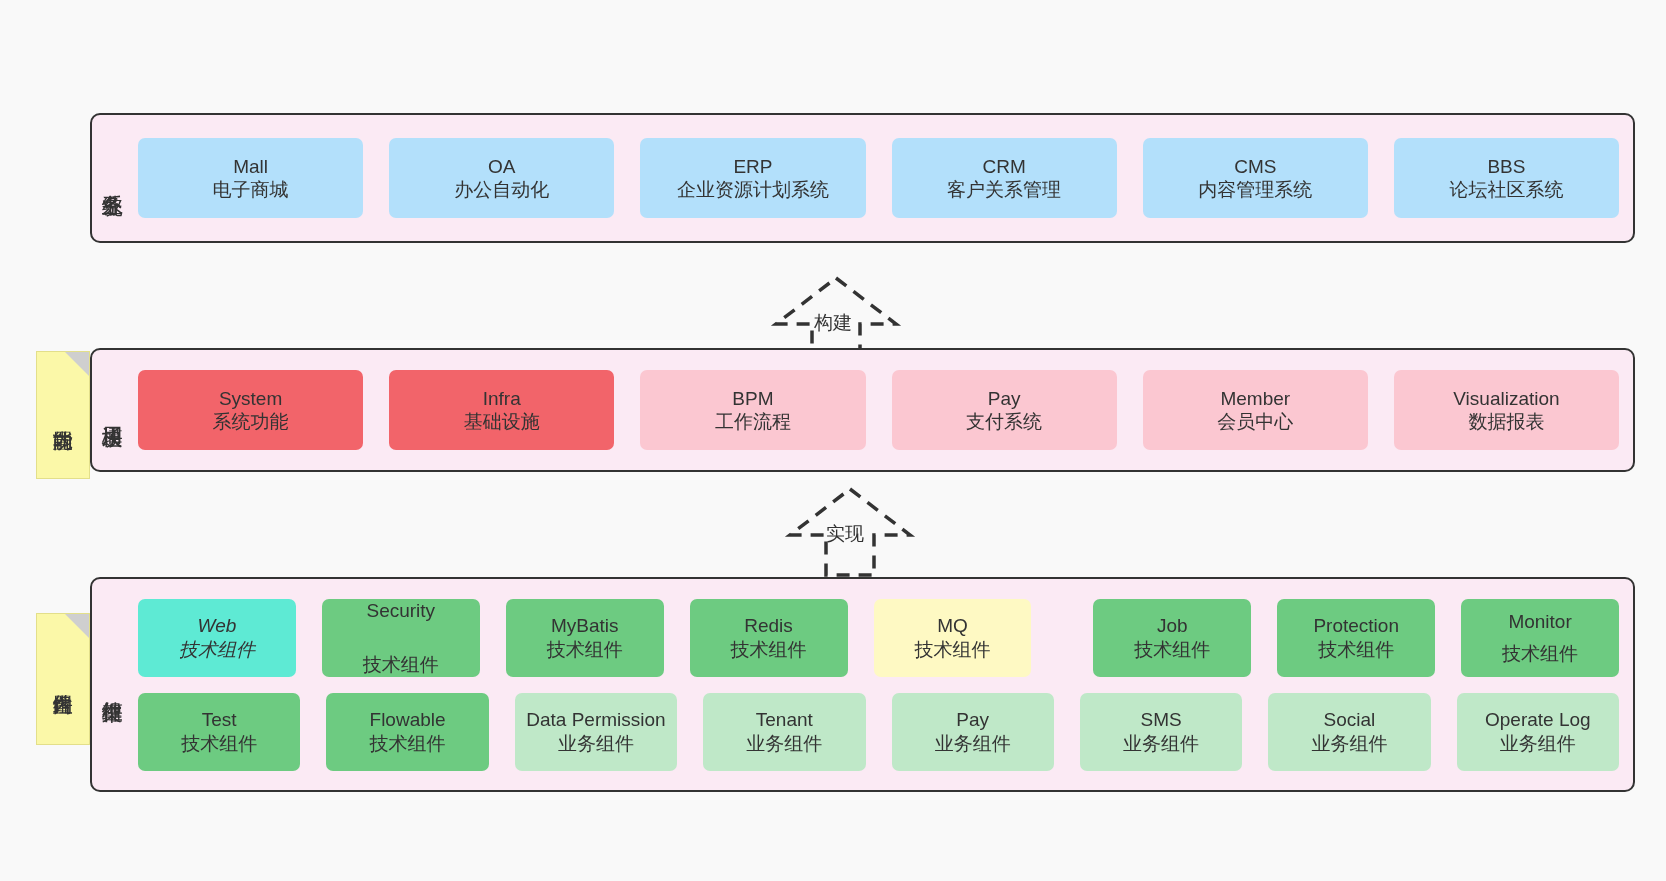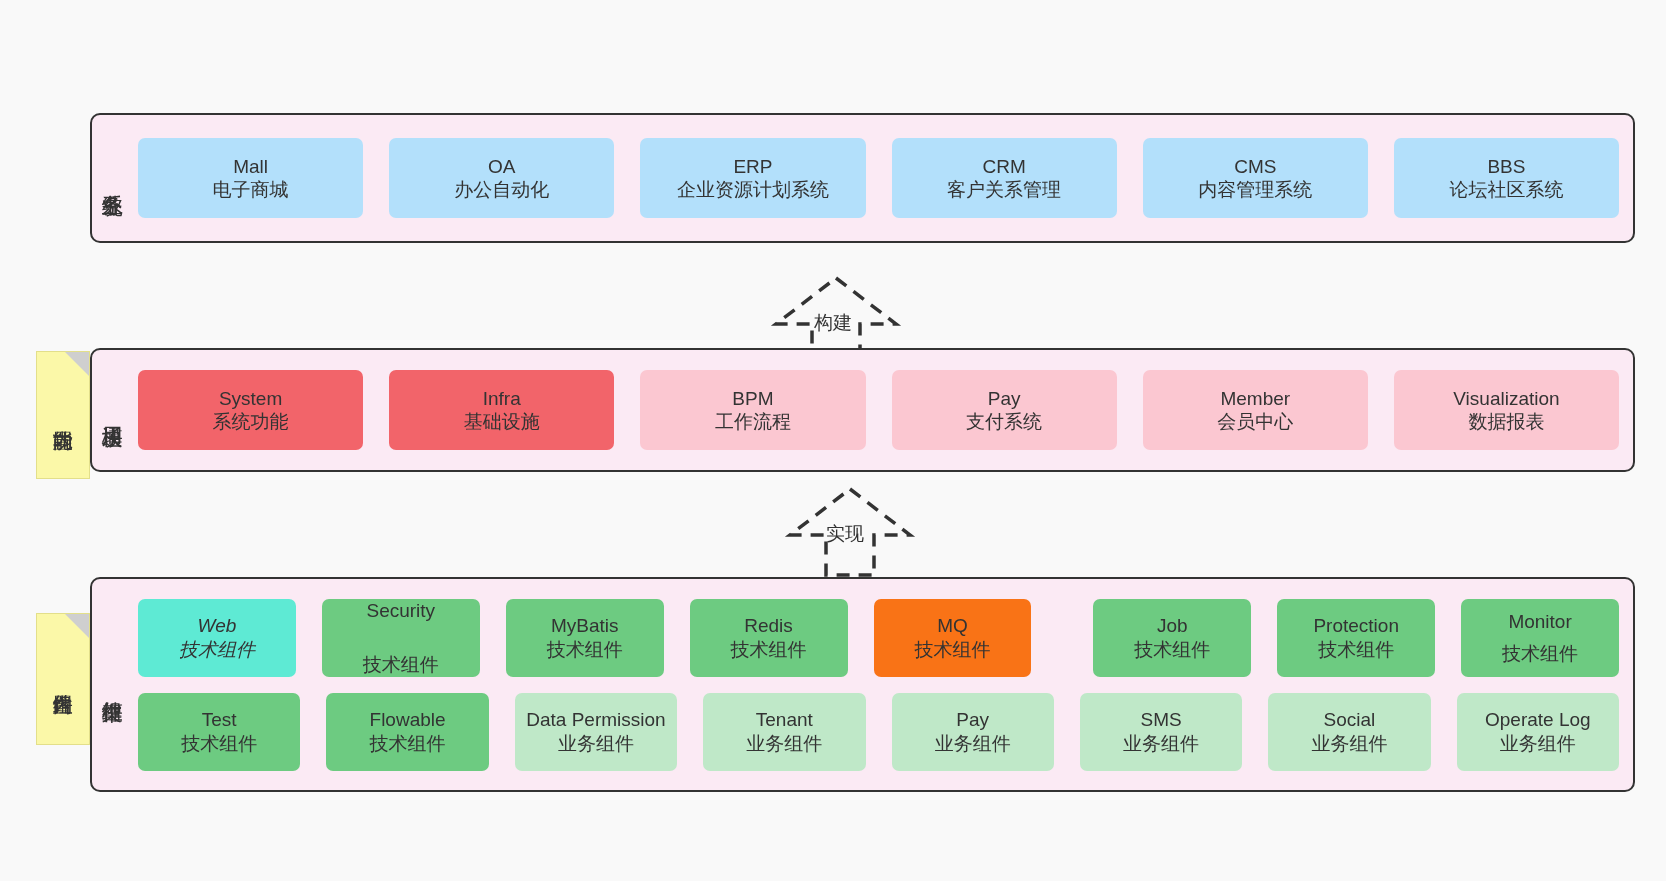--- a/index.html
+++ b/index.html
@@ -238,21 +238,21 @@
           <span class="cn">技术组件</span>
         </div>
         <div class="cell" style="background: rgb(109, 203, 129);">
           <span class="en">MyBatis</span>
           <span class="cn">技术组件</span>
         </div>
         <div class="cell" style="background: rgb(109, 203, 129);">
           <span class="en">Redis</span>
           <span class="cn">技术组件</span>
         </div>
-        <div class="cell" style="background: #f97316;">
+        <div class="cell" style="background: #fef9c3;">
           <span class="en">MQ</span>
           <span class="cn">技术组件</span>
         </div>
         <div class="cell" style="background: rgb(109, 203, 129); margin-left: 36px;">
           <span class="en">Job</span>
           <span class="cn">技术组件</span>
         </div>
         <div class="cell" style="background: rgb(109, 203, 129);">
           <span class="en">Protection</span>
           <span class="cn">技术组件</span>

